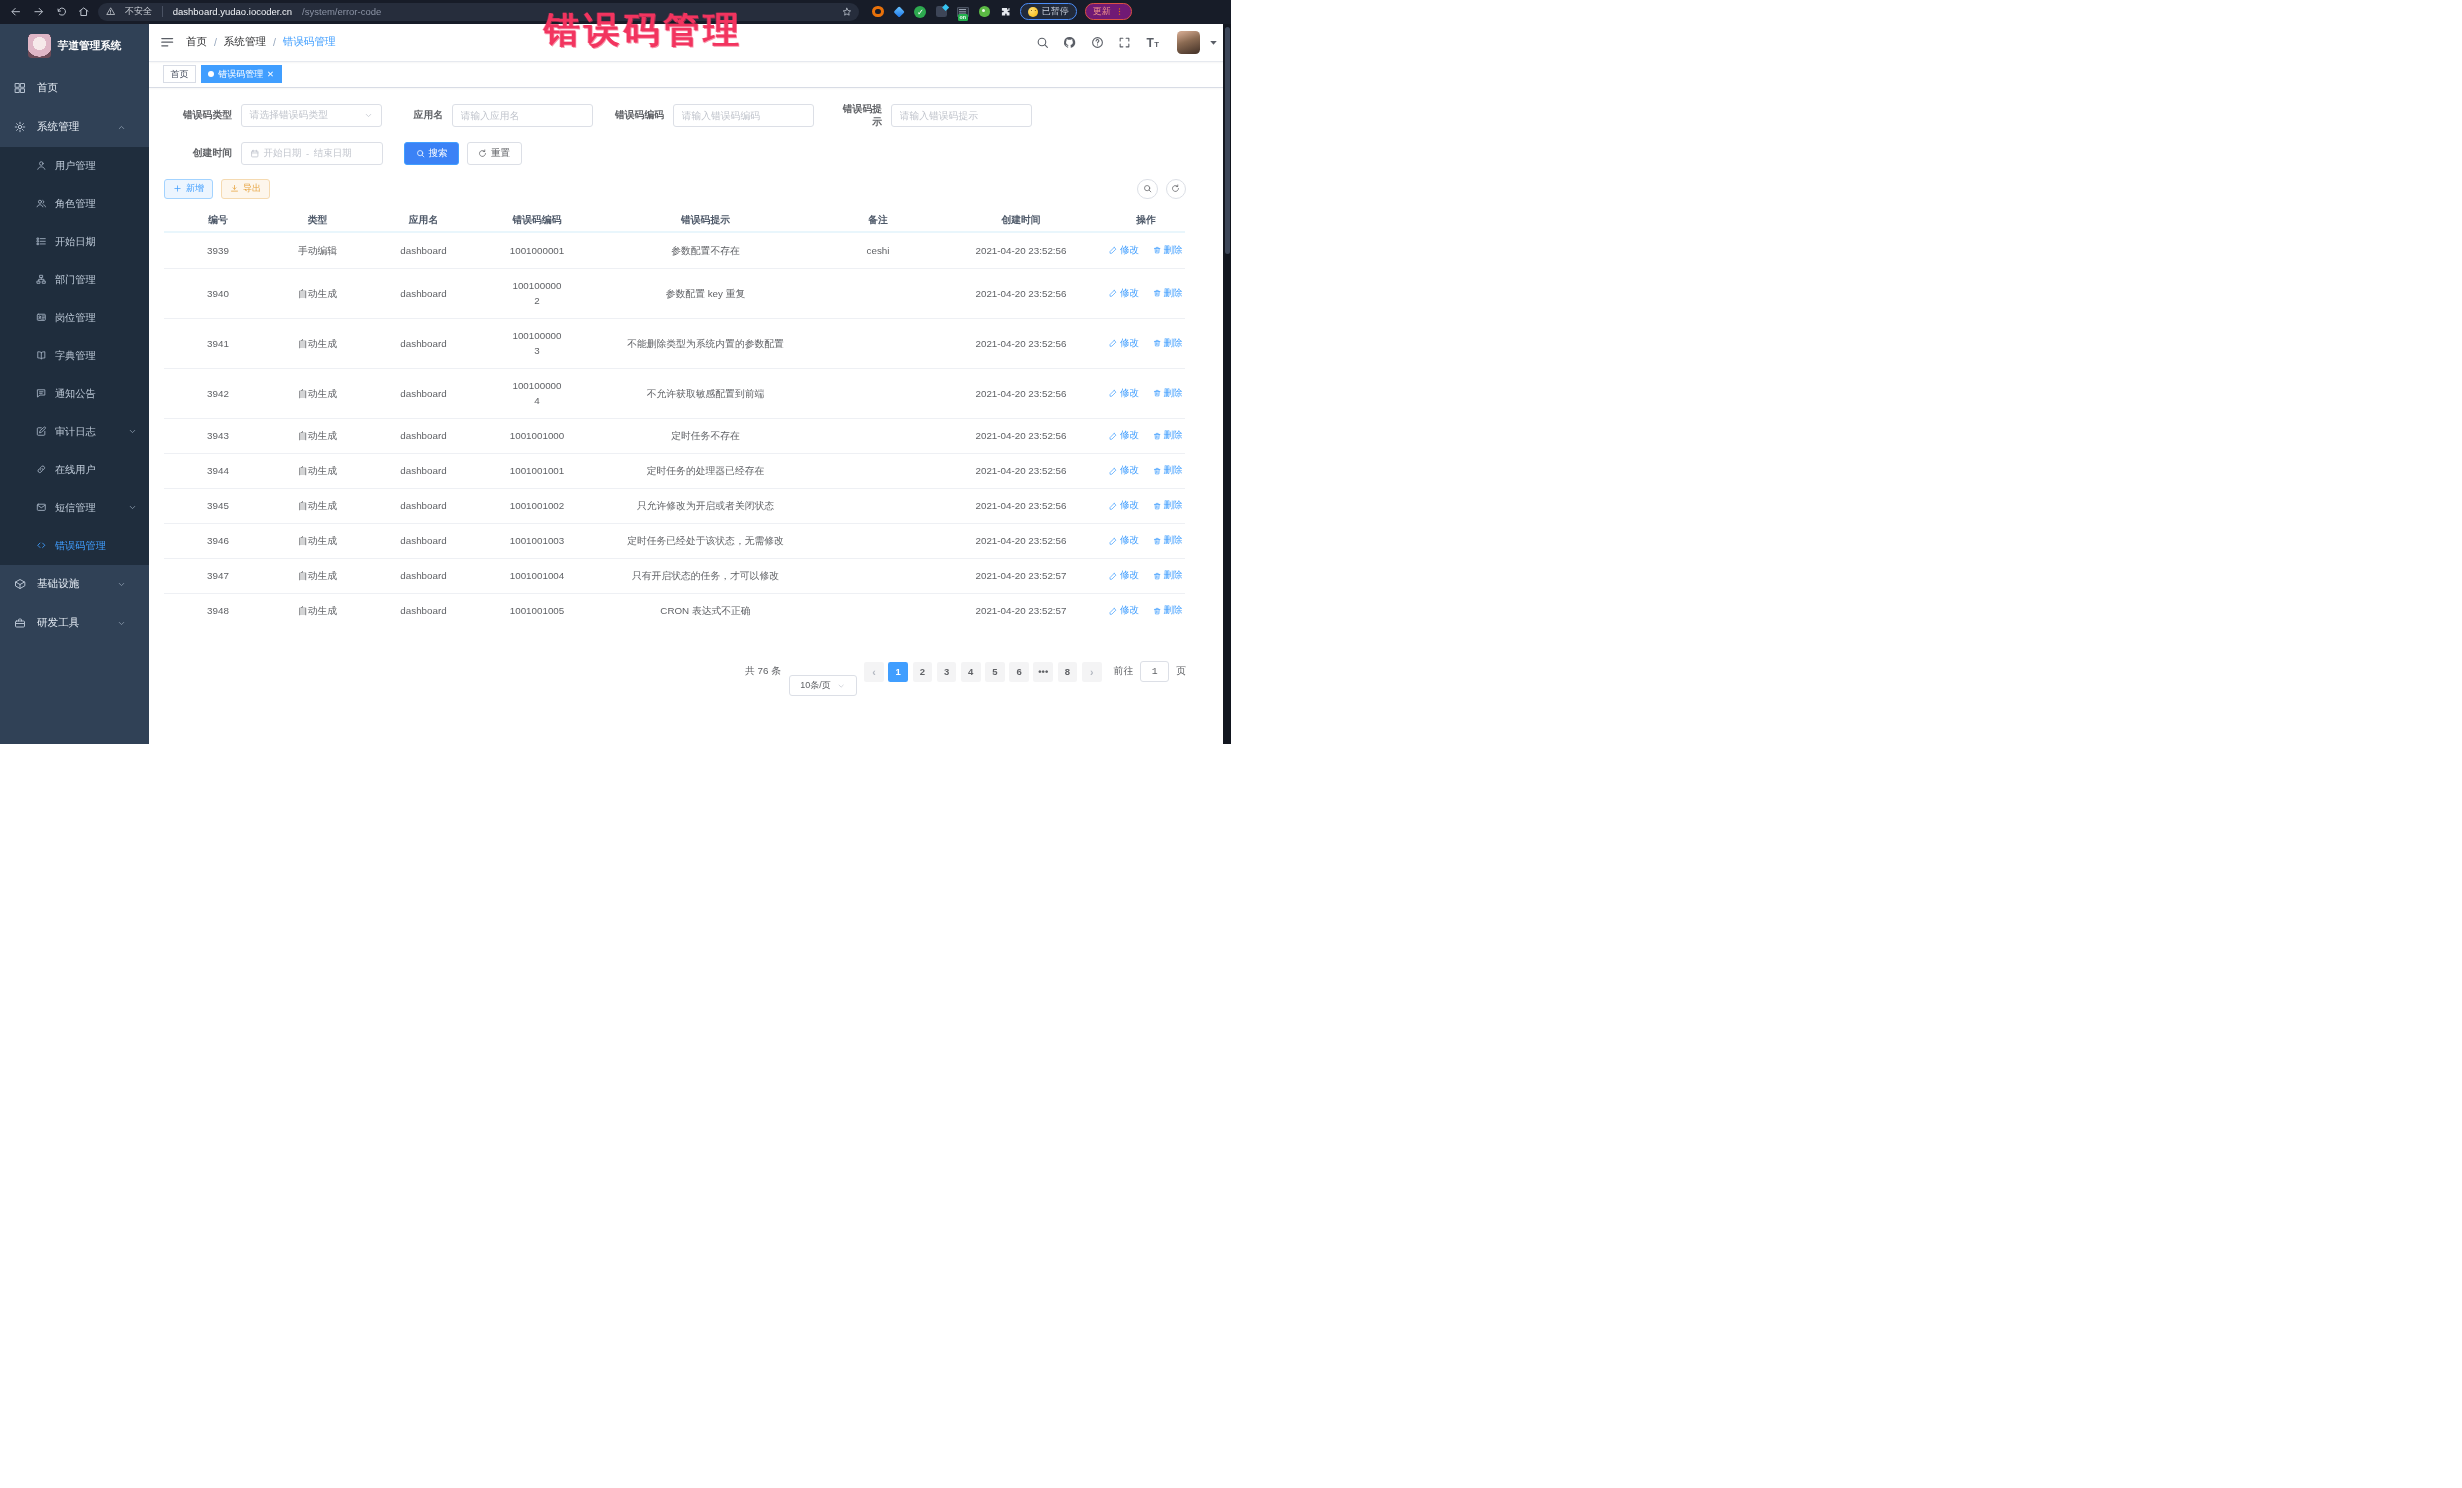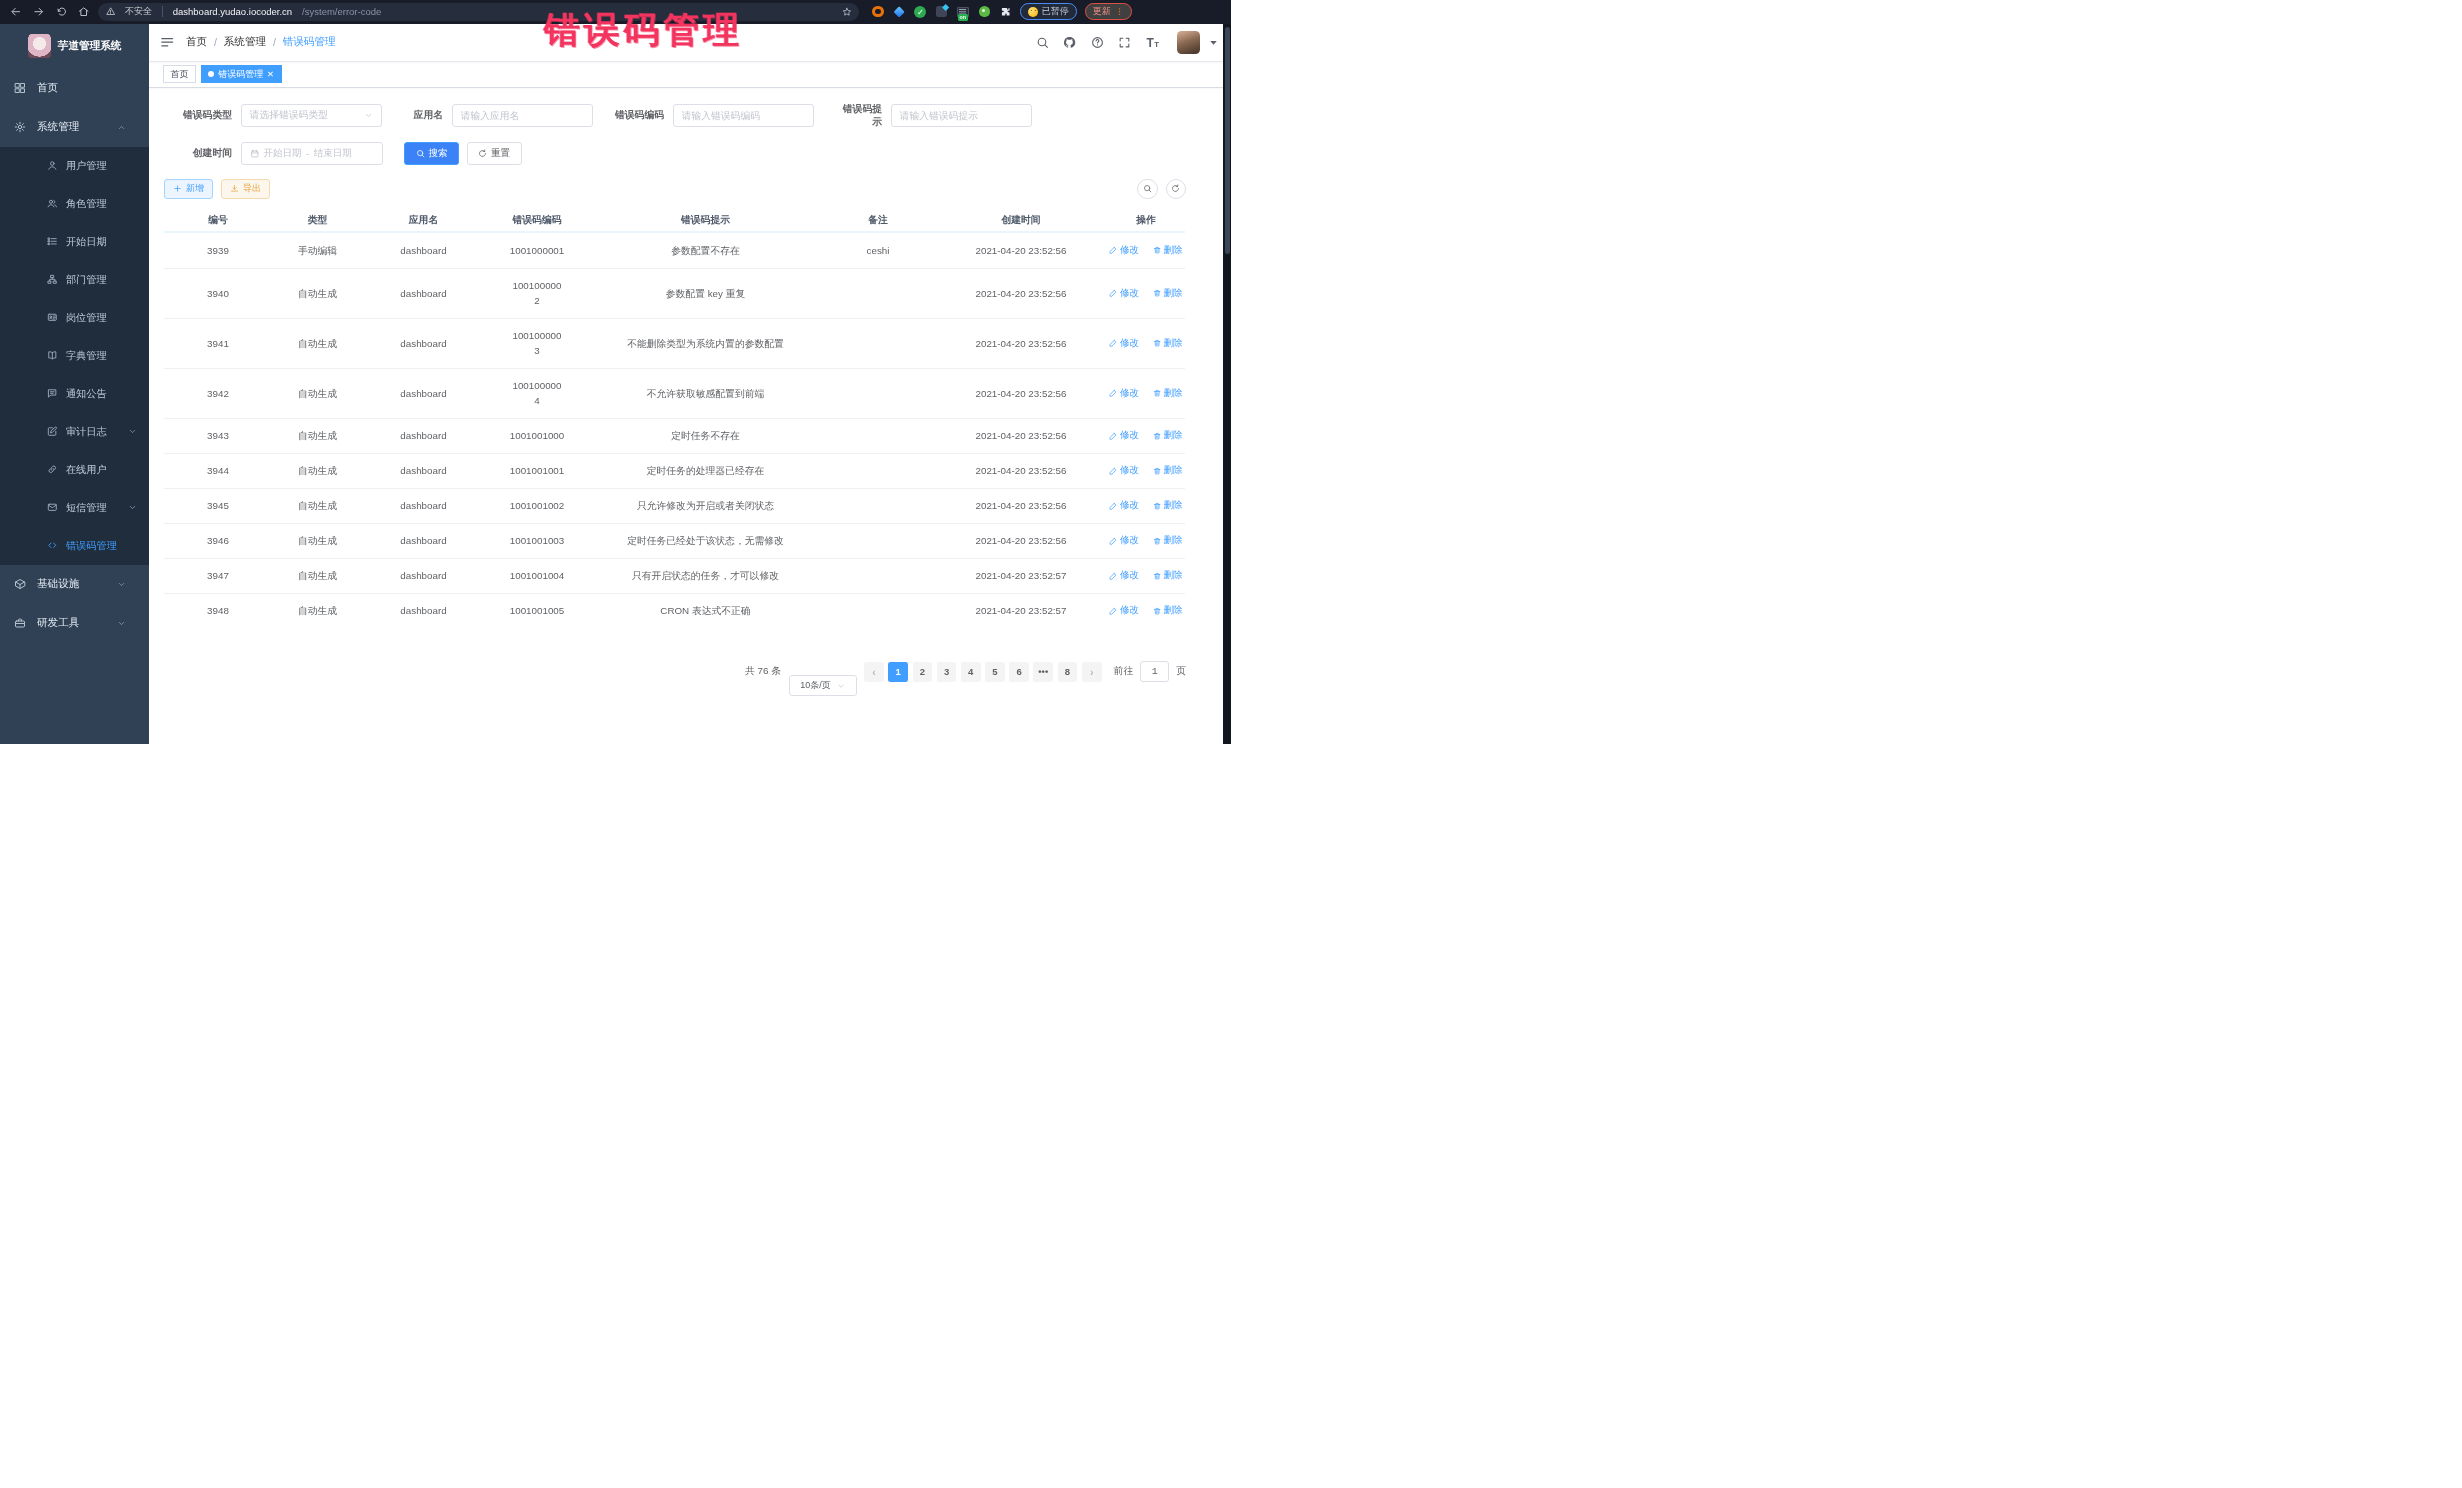--- a/index.html
+++ b/index.html
@@ -29,36 +29,36 @@
   .ext-list{width:11.4px;height:9.8px;background:#2a303d;border-radius:1.5px;position:relative;box-shadow:inset 0 0 0 0.8px #555d6e;}
   .ext-list:before{content:"";position:absolute;left:1.5px;top:2.3px;width:7.6px;height:1.1px;background:#9aa3b2;box-shadow:0 2.3px 0 #9aa3b2,0 4.5px 0 #9aa3b2;}
   .badge-on{position:absolute;bottom:-3px;left:1.5px;background:#23b14d;color:#fff;font-size:5.3px;font-weight:bold;padding:0 1.5px;border-radius:1.5px;line-height:6.8px;}
   .ext-key{width:11.4px;height:11.4px;background:#5bb944;border-radius:50% 50% 45% 45%;position:relative;}
   .ext-key:before{content:"";position:absolute;left:3px;top:3px;width:3px;height:3px;background:#eaf7e6;border-radius:50%;}
   .ext-puzzle{color:#e7eaf0;font-size:11.4px;}
   .chip{height:16.7px;border-radius:8.3px;display:flex;align-items:center;gap:3.8px;padding:0 6.8px;font-size:9px;}
   .chip-paused{background:#222a3a;border:1.5px solid #4b8df8;color:#c7cedb;}
   .emoji{width:9.8px;height:9.8px;background:radial-gradient(circle at 35% 35%,#ffe07a,#f5b402);border-radius:50%;position:relative;}
   .emoji:before{content:"";position:absolute;left:2.3px;top:3px;width:1.5px;height:1.5px;background:#5c3c00;border-radius:50%;box-shadow:3.8px 0 0 #5c3c00;}
-  .chip-update{background:#404040;border:1.5px solid #dd5144;color:#f0918a;gap:4.5px;}
+  .chip-update{background:#701a75;border:1.5px solid #dd5144;color:#f0918a;gap:4.5px;}
   .chip-update .icn{color:#e8710a;font-size:9px;}
 
   
   .annotation{position:absolute;left:544px;top:6px;z-index:60;font-size:36px;font-weight:900;color:#f2345f;letter-spacing:3.8px;pointer-events:none;text-shadow:0.8px 0.8px 0 rgba(242,52,95,.55), -0.8px 0 0 rgba(242,52,95,.4);}
 
   
   .shell{display:flex;height:721px;}
   .sidebar{width:149px;background:#304156;flex:0 0 auto;display:flex;flex-direction:column;color:#bfcbd9;}
   .logo-row{height:45px;display:flex;align-items:center;justify-content:center;gap:6.8px;}
   .logo-img{width:23.5px;height:23.5px;border-radius:3.8px;background:radial-gradient(circle at 50% 40%,#f6e9ea 0 35%,#dfb6c6 36% 70%,#6d4a57 71%);}
   .logo-title{color:#fff;font-size:10.6px;font-weight:bold;}
   .m-item{height:39px;display:flex;align-items:center;padding:0 12px 0 14.4px;font-size:10.6px;color:#e4ebf3;cursor:pointer;}
   .m-item .icn{font-size:12px;margin-right:10.6px;color:#b6c2d1;}
   .m-item .arrow{margin-left:auto;font-size:9px;color:#92a1b3;}
-  .submenu{background:#1f2d3d;padding-left:11px;}
+  .submenu{background:#1f2d3d;}
   .s-item{height:38px;display:flex;align-items:center;padding-left:36px;font-size:10.2px;color:#bfcbd9;cursor:pointer;}
   .s-item .icn{font-size:10.6px;margin-right:8.3px;color:#a3b1c2;}
   .s-item .arrow{margin-left:auto;margin-right:12px;font-size:9px;color:#92a1b3;}
   .s-item.active, .s-item.active .icn{color:#409eff;}
 
   .main{flex:1;display:flex;flex-direction:column;background:#fff;position:relative;}
   .navbar{height:38px;display:flex;align-items:center;border-bottom:0.8px solid #e6e9ef;box-shadow:0 0.8px 2.3px rgba(0,21,41,.06);padding:0 10.6px;}
   .hamburger{font-size:14.4px;color:#5a5e66;margin-right:12px;cursor:pointer;}
   .crumbs{display:flex;align-items:center;gap:6.8px;font-size:10.6px;}
   .crumb{color:#303133;}

